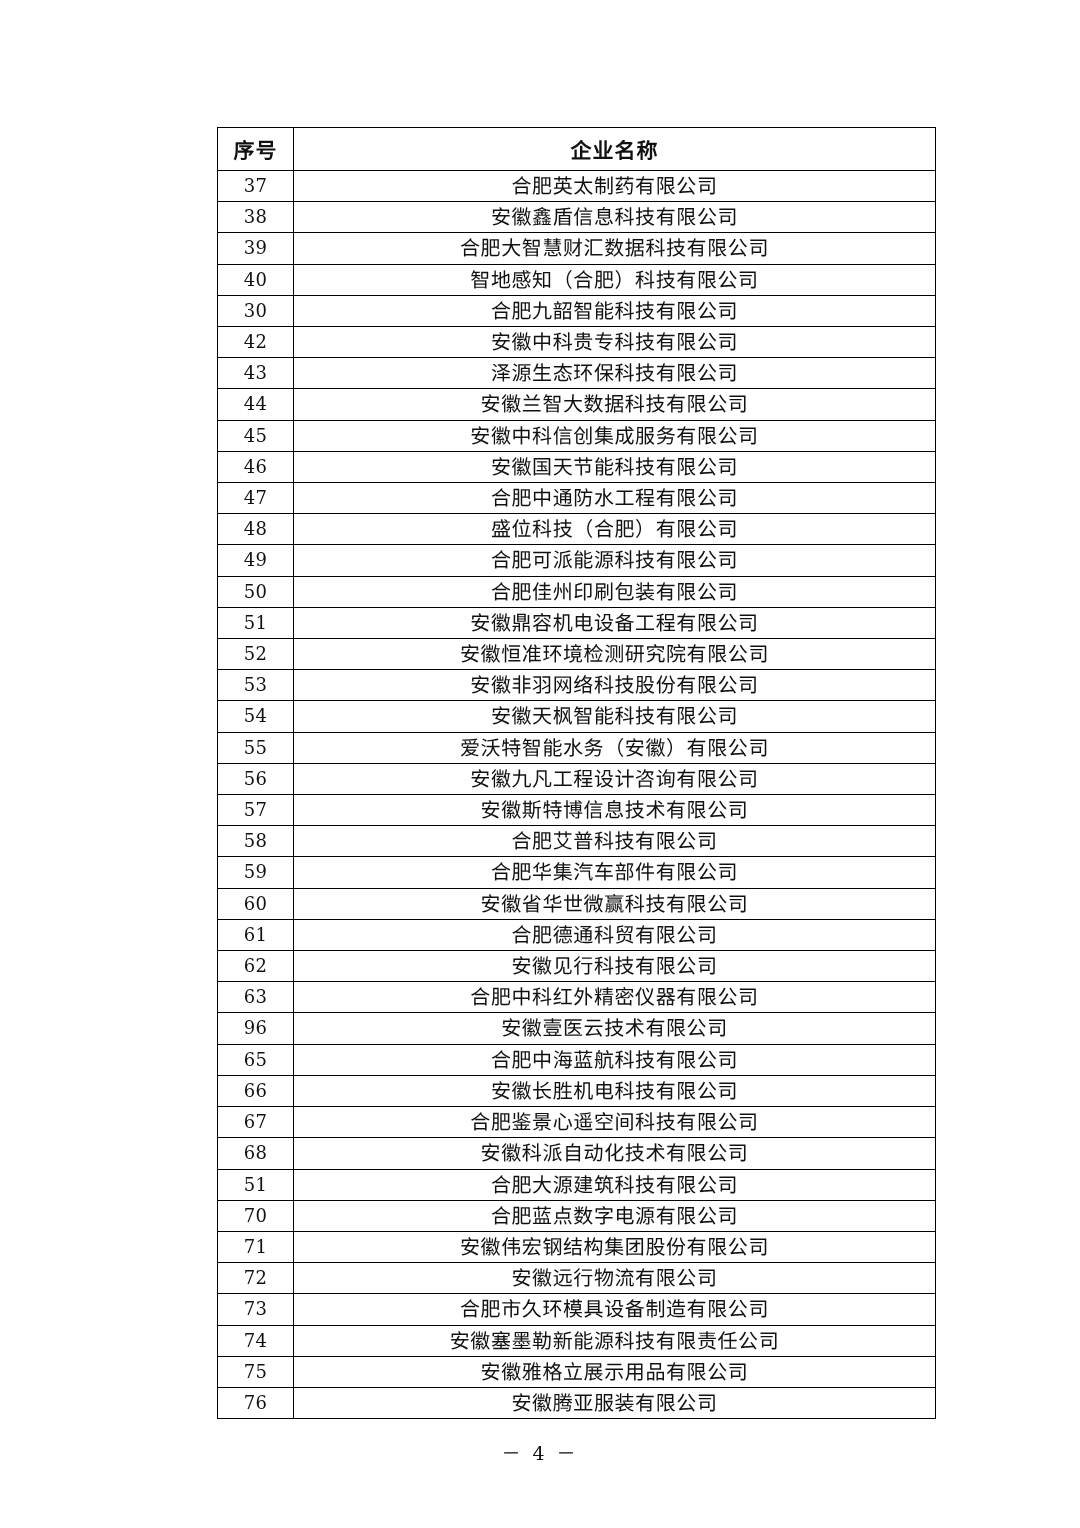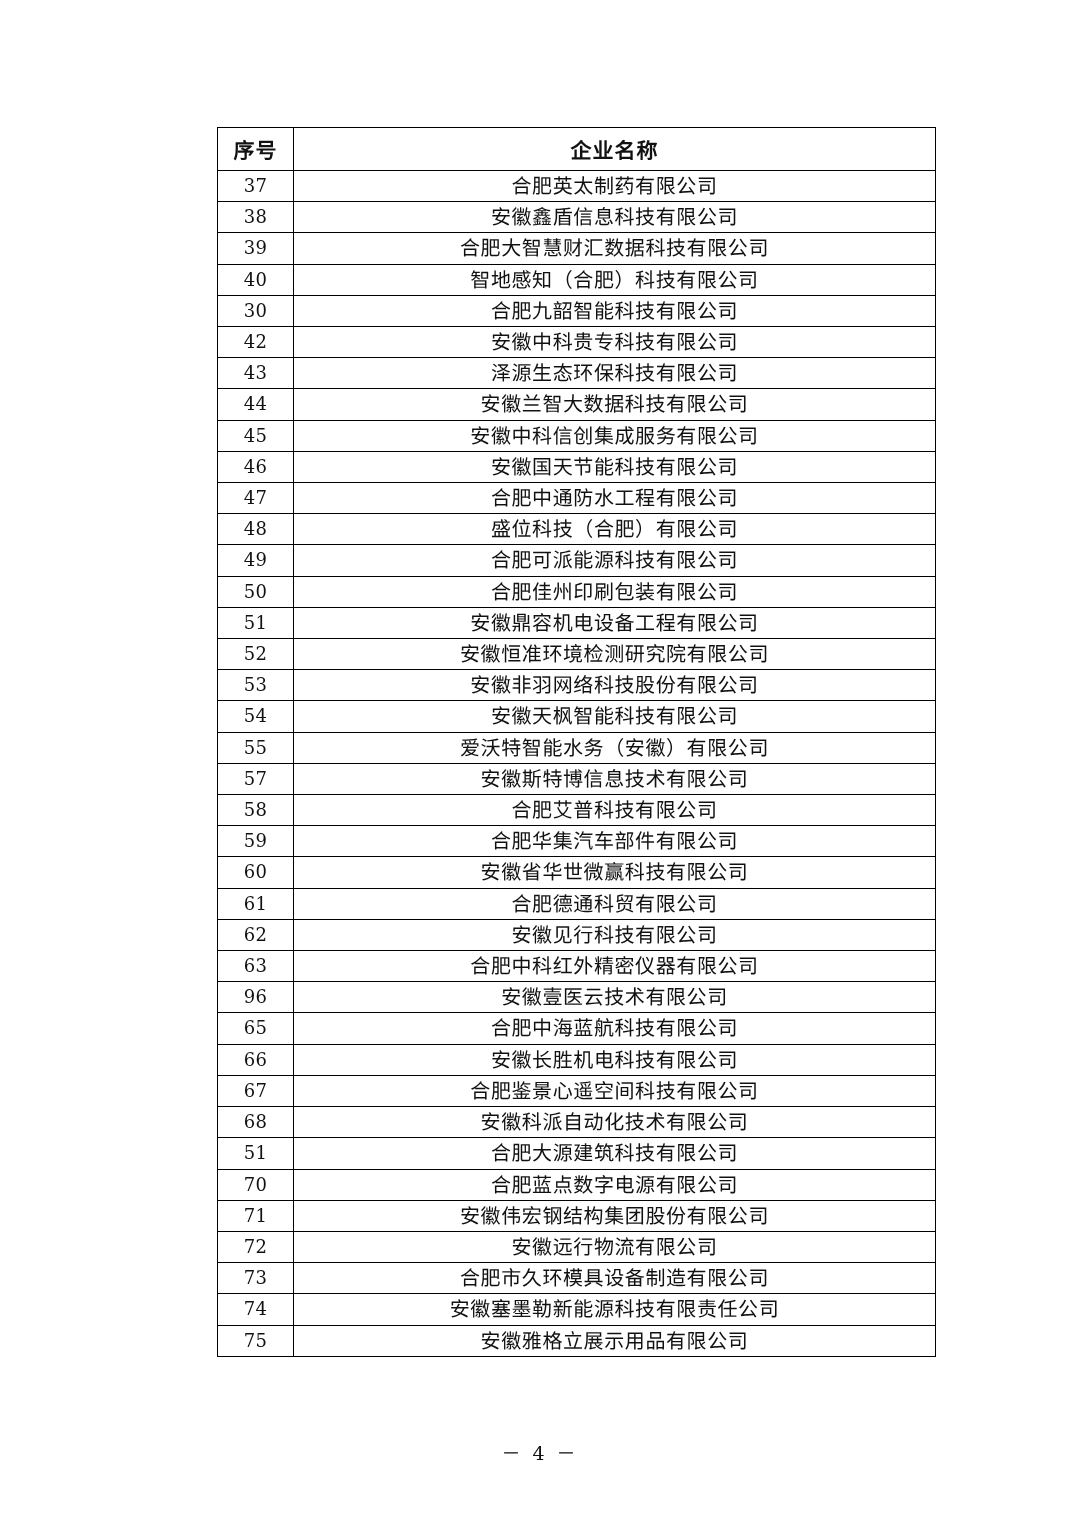--- a/index.html
+++ b/index.html
@@ -179,20 +179,24 @@
           </tr>
           <tr>
             <td class="idx">54</td>
             <td class="name">安徽天枫智能科技有限公司</td>
           </tr>
           <tr>
             <td class="idx">55</td>
             <td class="name">爱沃特智能水务（安徽）有限公司</td>
           </tr>
           <tr>
+            <td class="idx">56</td>
+            <td class="name">安徽九凡工程设计咨询有限公司</td>
+          </tr>
+          <tr>
             <td class="idx">57</td>
             <td class="name">安徽斯特博信息技术有限公司</td>
           </tr>
           <tr>
             <td class="idx">58</td>
             <td class="name">合肥艾普科技有限公司</td>
           </tr>
           <tr>
             <td class="idx">59</td>
             <td class="name">合肥华集汽车部件有限公司</td>
@@ -253,20 +257,24 @@
             <td class="idx">73</td>
             <td class="name">合肥市久环模具设备制造有限公司</td>
           </tr>
           <tr>
             <td class="idx">74</td>
             <td class="name">安徽塞墨勒新能源科技有限责任公司</td>
           </tr>
           <tr>
             <td class="idx">75</td>
             <td class="name">安徽雅格立展示用品有限公司</td>
+          </tr>
+          <tr>
+            <td class="idx">76</td>
+            <td class="name">安徽腾亚服装有限公司</td>
           </tr>
         </tbody>
     </table>
   </div>
 
   <div class="page-footer">－ 4 －</div>
 
 </div>
 
 </body></html>

